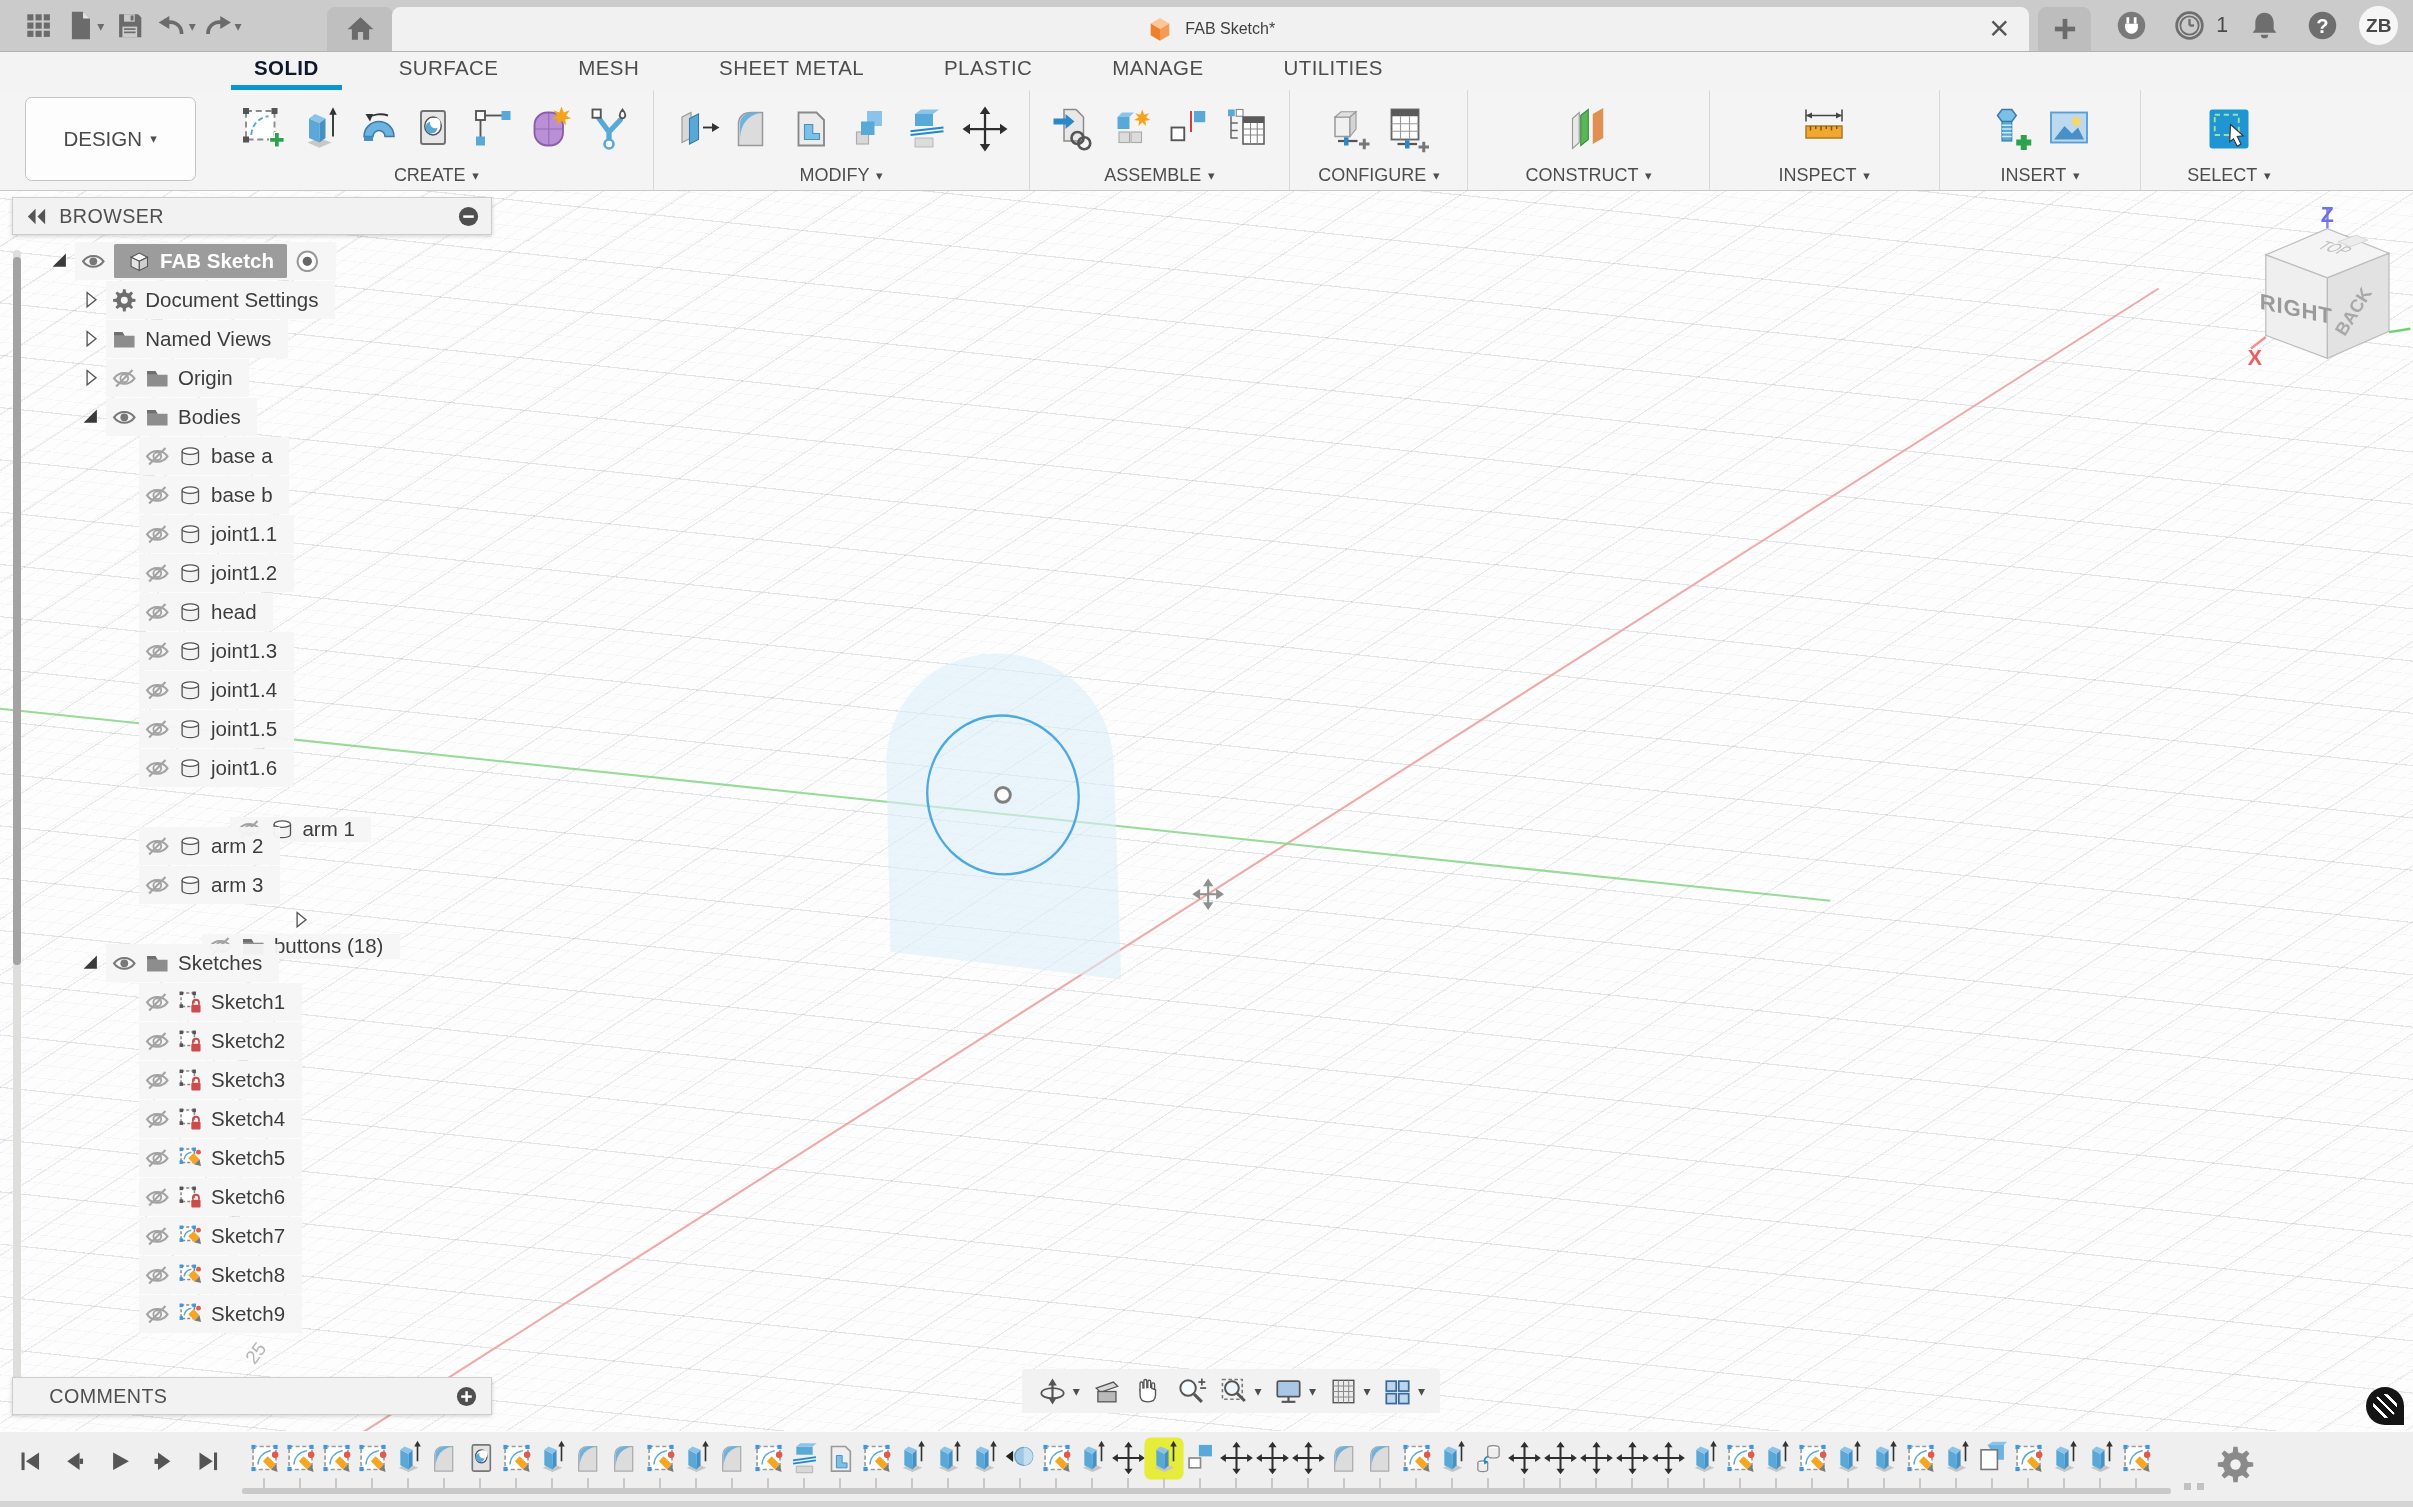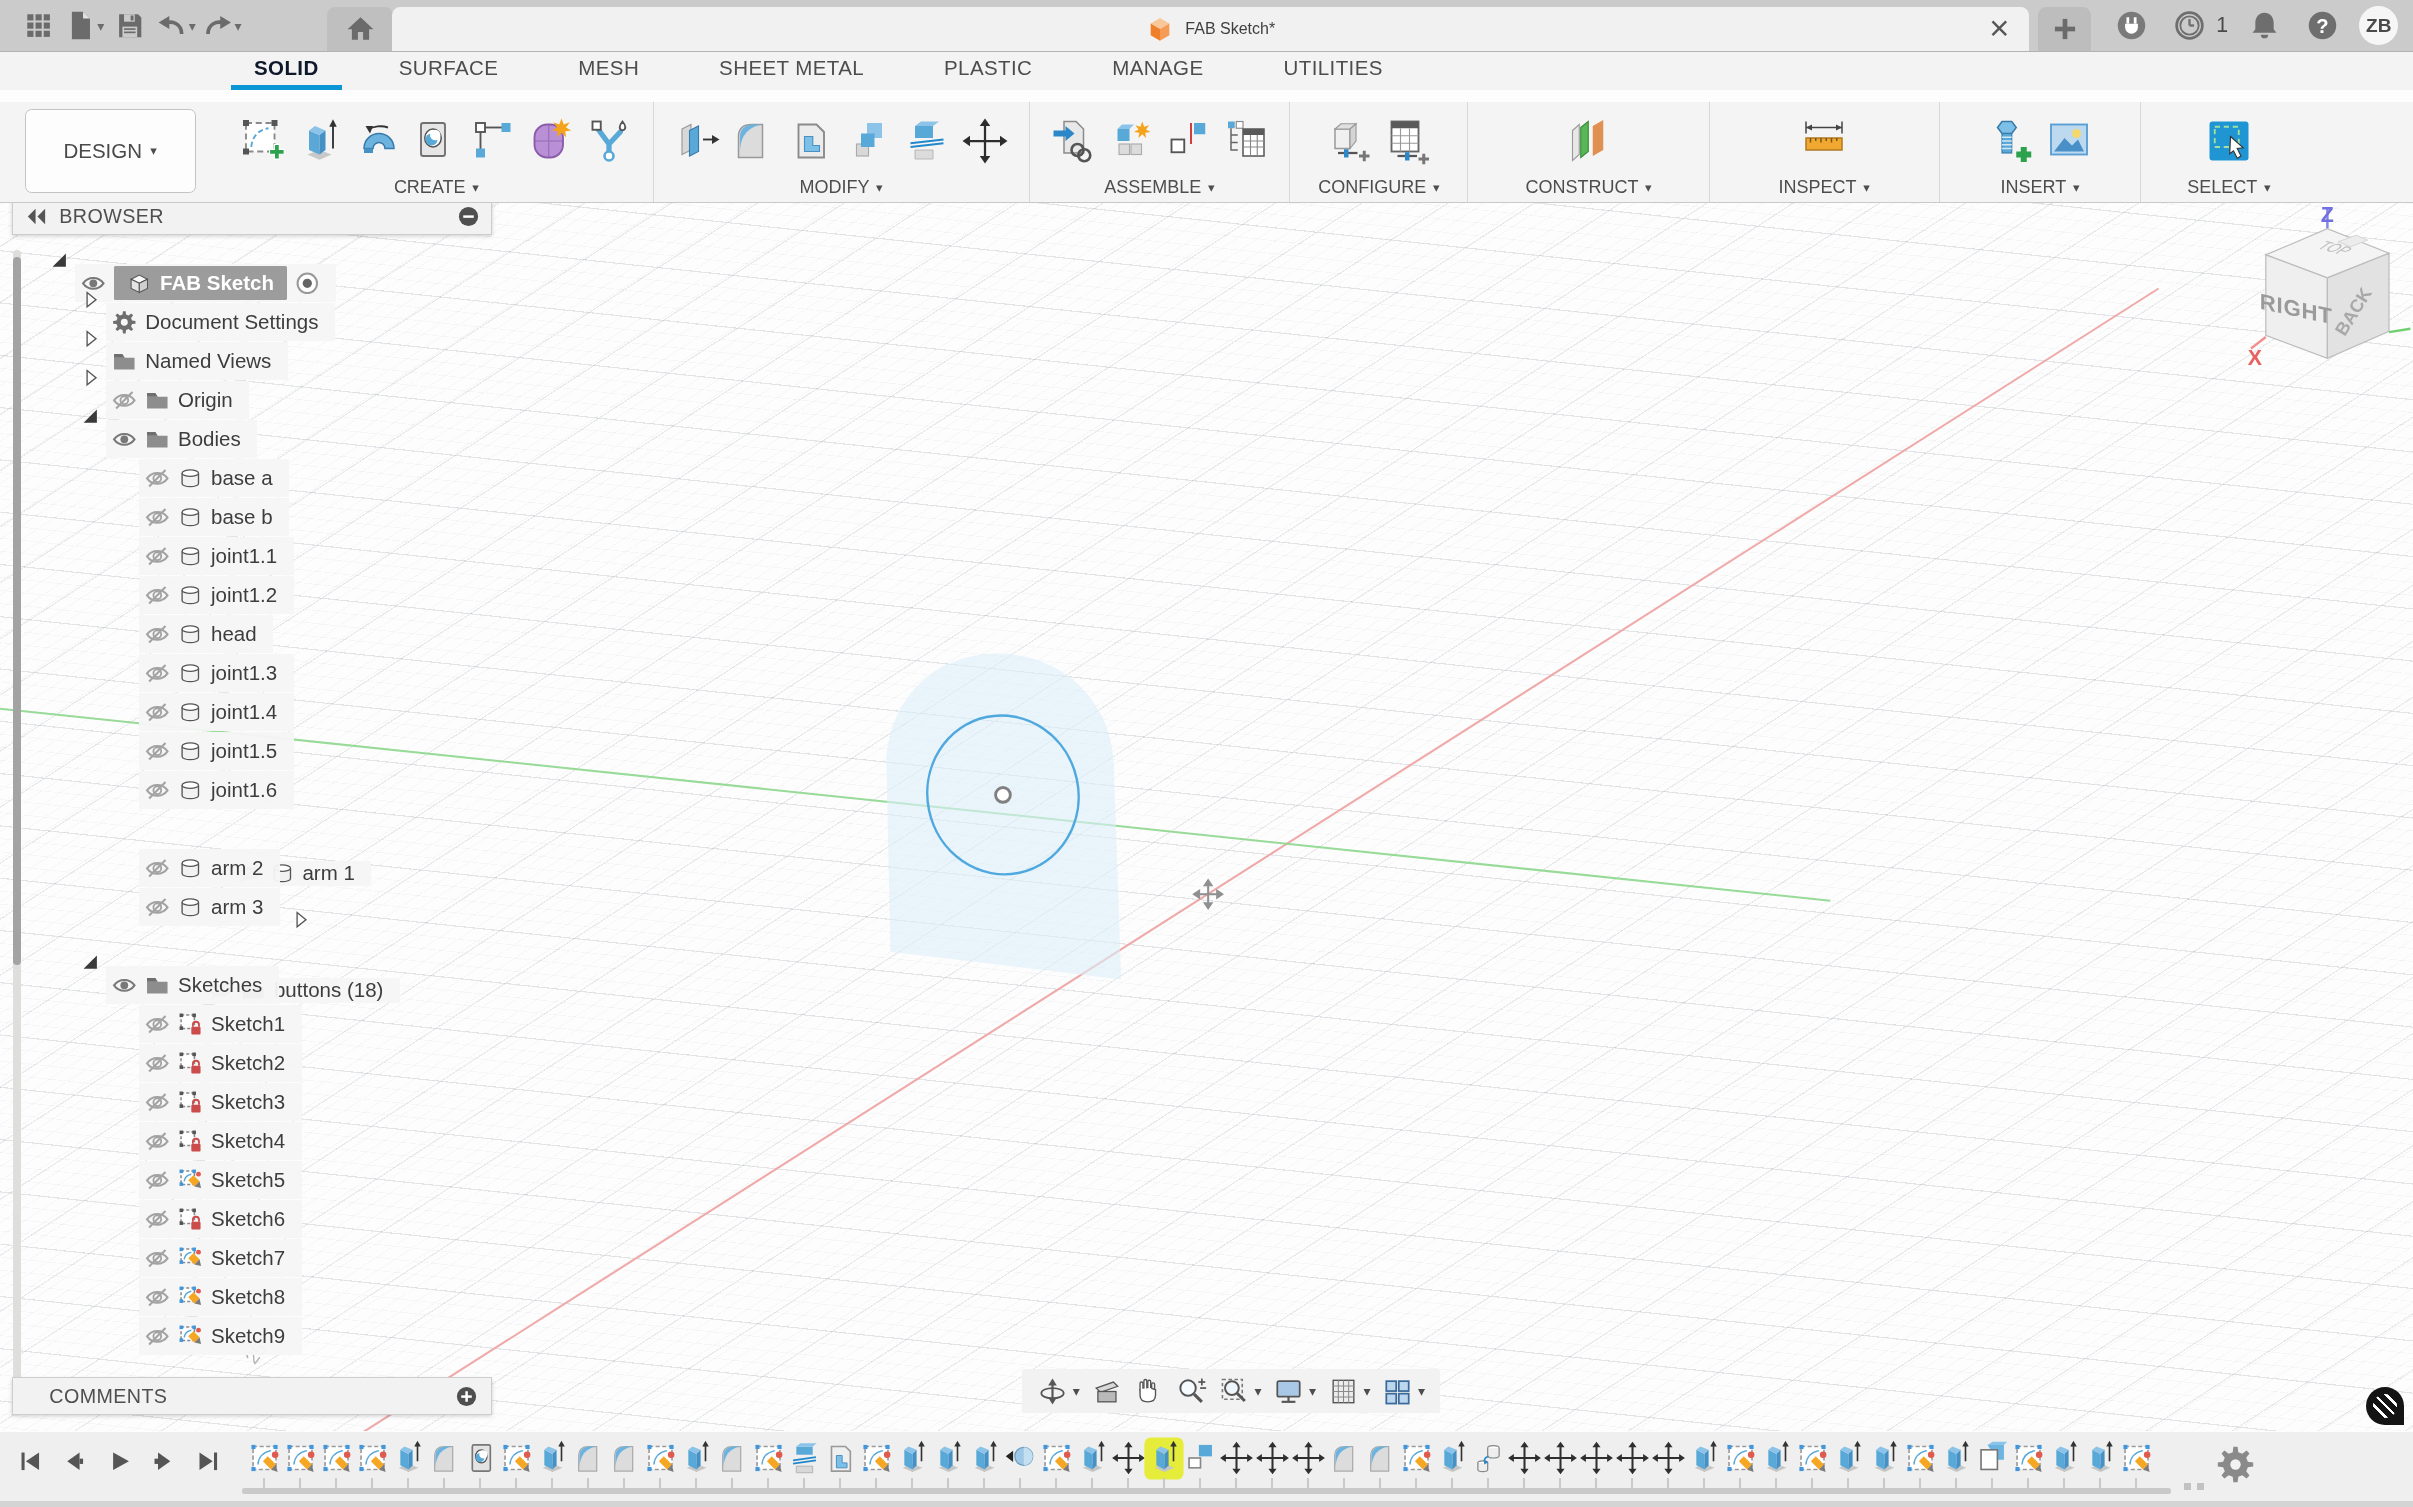--- a/index.html
+++ b/index.html
@@ -17,21 +17,21 @@
 .plus-tab{position:absolute;left:2038px;top:6.6px;width:53px;height:44px;background:#bdbdbd;border-radius:8.2px 8.2px 0 0;display:flex;align-items:center;justify-content:center;}
 .tb-right{position:absolute;right:14.8px;top:0;height:51px;display:flex;align-items:center;gap:16.4px;}
 .badge1{font-size:21.3px;color:#4a4a4a;margin-left:-9.9px;}
 .avatar{width:39px;height:39px;border-radius:50%;background:#f6f6f6;display:flex;align-items:center;justify-content:center;
   font-size:19px;font-weight:bold;color:#4a4a4a;}
 
 .tabsrow{position:absolute;left:0;top:51px;width:2413px;height:39px;background:#f3f3f3;display:flex;align-items:stretch;padding-left:231px;box-sizing:border-box;z-index:55;}
 .rtab{display:flex;align-items:center;justify-content:center;padding:0 23px;margin-right:34px;font-size:20.5px;color:#4d4d4d;letter-spacing:0.4px;border-bottom:5.7px solid transparent;box-sizing:border-box;}
 .rtab.active{color:#0f172a;border-bottom-color:#0a96d4;font-weight:bold;}
 
-.toolbar{position:absolute;left:0;top:102px;width:2413px;height:100px;background:#f4f4f4;border-bottom:0.8px solid #c9c9c9;z-index:55;}
+.toolbar{position:absolute;left:0;top:90px;width:2413px;height:100px;background:#f4f4f4;border-bottom:0.8px solid #c9c9c9;z-index:55;}
 .design-btn{position:absolute;left:24.6px;top:6.6px;width:171px;height:84px;background:#fdfdfd;border:0.8px solid #c3c3c3;border-radius:6.6px;
   display:flex;align-items:center;justify-content:center;font-size:20.5px;color:#4a4a4a;gap:8.2px;}
 .tgroups{position:absolute;left:220px;top:0;height:100px;display:flex;}
 .tgroup{display:flex;flex-direction:column;align-items:center;padding:3.3px 18px 0;position:relative;}
 .tgroup:not(:first-child){border-left:0.8px solid #d8d8d8;}
 .gicons{display:flex;align-items:center;gap:6.6px;height:72px;}
 .ticonbtn{width:51px;height:51px;display:flex;align-items:center;justify-content:center;border-radius:3.3px;}
 .glabel{font-size:18px;color:#4d4d4d;margin-top:0px;display:flex;gap:6.6px;align-items:center;}
 .caretg{font-size:13px;color:#4d4d4d;}
 .pad-configure{padding:3.3px 28px 0;}
@@ -52,21 +52,21 @@
 .viewcube{position:absolute;left:2241px;top:204px;width:181px;height:193px;z-index:20;}
 
 .browser{position:absolute;left:12.3px;top:197px;width:480px;z-index:30;}
 .bheader{height:38px;background:#f2f2f2;border:0.8px solid #cdcdcd;box-shadow:0 1.6px 4.1px rgba(0,0,0,.18);display:flex;align-items:center;padding:0 11.5px;box-sizing:border-box;}
 .bheader .btitle{font-size:19.7px;color:#4f4f4f;margin-left:11.5px;letter-spacing:0.4px;flex:1;}
 .btree{margin-top:6.6px;position:relative;}
 .bscroll{position:absolute;left:0.8px;top:53px;width:8.2px;height:1141px;background:#dededc;border-radius:4.1px;z-index:2;}
 .bthumb{position:absolute;left:0px;top:6.6px;width:8.2px;height:708px;background:#a3a3a3;border-radius:4.1px;}
 .brow{height:39px;display:flex;align-items:center;box-sizing:border-box;}
 .tri{width:29.6px;height:29.6px;display:flex;align-items:center;justify-content:center;flex:none;}
-.capsule{display:flex;align-items:center;gap:8.2px;background:rgba(246,246,246,.95);height:38px;padding:0 16.4px 0 6.6px;border-radius:0.8px;margin-top:44px;}
+.capsule{display:flex;align-items:center;gap:8.2px;background:rgba(246,246,246,.95);height:38px;padding:0 16.4px 0 6.6px;border-radius:0.8px;}
 .blbl{font-size:20.5px;color:#3d3d3d;white-space:nowrap;}
 .selbox{display:flex;align-items:center;gap:8.2px;background:#9c9c9c;height:34px;padding:0 13px;border-radius:1.6px;}
 .selbox .blbl{color:#fff;font-weight:bold;}
 
 .comments{position:absolute;left:12.3px;top:1377px;width:480px;height:38px;background:#f2f2f2;border:0.8px solid #cdcdcd;box-shadow:0 1.6px 4.1px rgba(0,0,0,.18);display:flex;align-items:center;padding:0 13px;box-sizing:border-box;z-index:30;}
 .comments .ctitle{font-size:19.7px;color:#4f4f4f;margin-left:23px;letter-spacing:0.4px;flex:1;}
 
 .navbar{position:absolute;left:1022px;top:1369px;height:44px;background:rgba(241,241,241,.95);display:flex;align-items:center;gap:11.5px;padding:0 14.8px;z-index:30;border-radius:1.6px;}
 .navbtn{display:flex;align-items:center;gap:4.9px;}
 .ncaret{font-size:14px;color:#4d4d4d;}

